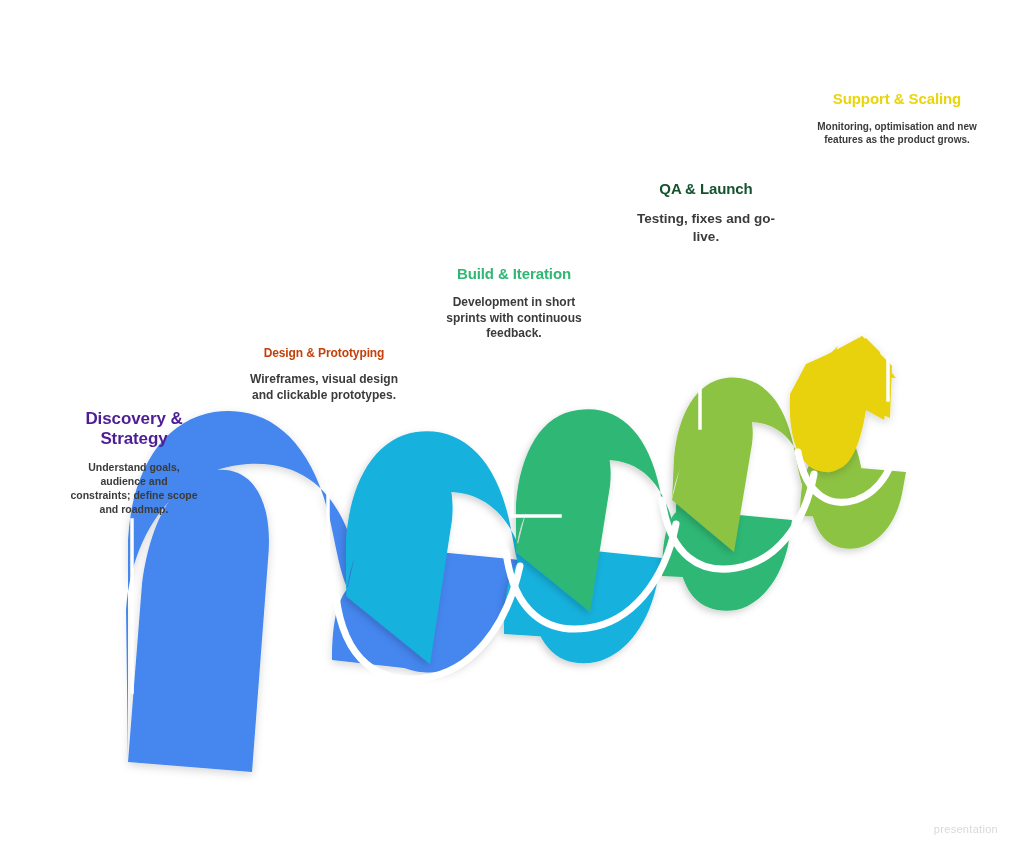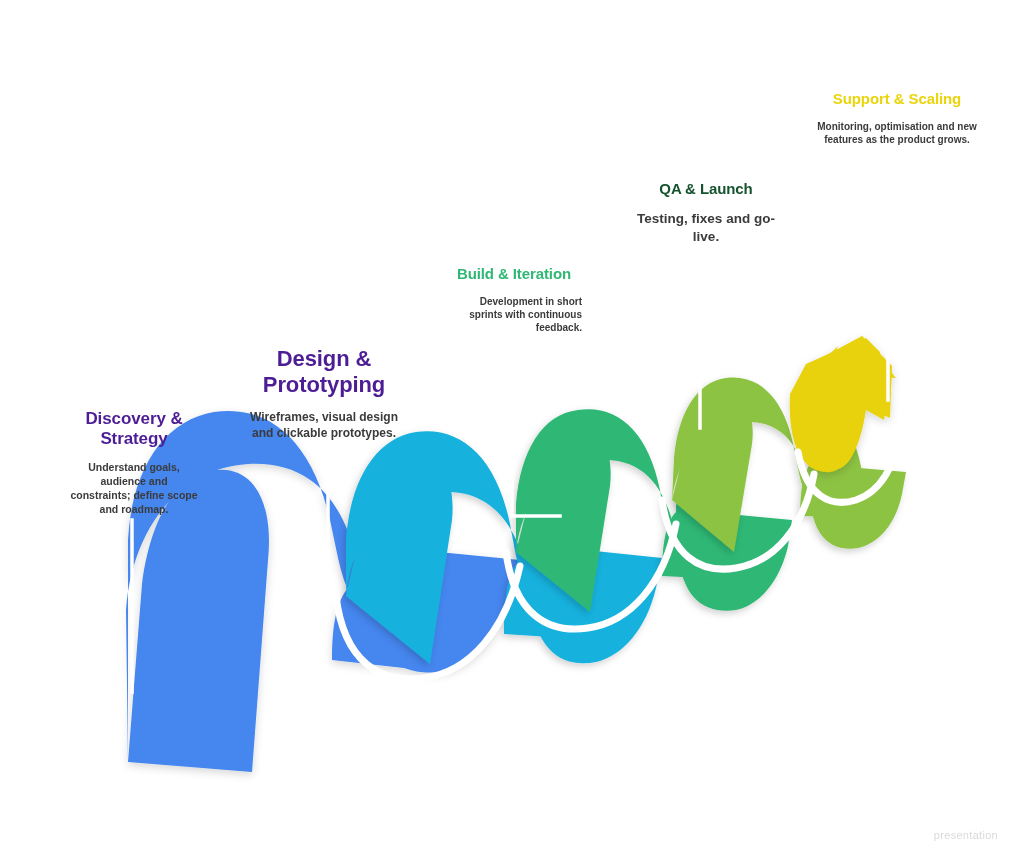--- a/index.html
+++ b/index.html
@@ -50,39 +50,39 @@
     margin: 12px;
     font-weight: 700;
   }
 
   
   #label-1 { left: 58px;  top: 409px; width: 152px; }
   #label-1 .label-title { font-size: 17px; color: #4c1d95; }
   #label-1 .label-body  { font-size: 10.5px; }
 
   #label-2 { left: 238px; top: 346px; width: 172px; }
-  #label-2 .label-title { font-size: 22px; color: #4c1d95; }
+  #label-2 .label-title { font-size: 12px; color: #c2410c; }
   #label-2 .label-body  { font-size: 12px; }
 
   #label-3 { left: 434px; top: 265px; width: 160px; }
   #label-3 .label-title { font-size: 15px; color: #2fb774; }
-  #label-3 .label-body  { font-size: 10px; text-align: right; }
+  #label-3 .label-body  { font-size: 12px; }
 
   #label-4 { left: 618px; top: 180px; width: 176px; }
   #label-4 .label-title { font-size: 15px; color: #14532d; }
   #label-4 .label-body  { font-size: 13.5px; }
 
   #label-5 { left: 802px; top: 90px; width: 190px; }
   #label-5 .label-title { font-size: 15px; color: #ead50c; }
   #label-5 .label-body  { font-size: 10px; }
 
   .watermark {
     position: absolute;
     right: 26px;
-    bottom: 16px;
+    bottom: 22px;
     font-size: 11px;
     color: #d9d9d9;
     letter-spacing: 0.3px;
     user-select: none;
   }
 </style>
 </head>
 <body>
 
 <div id="stage">

